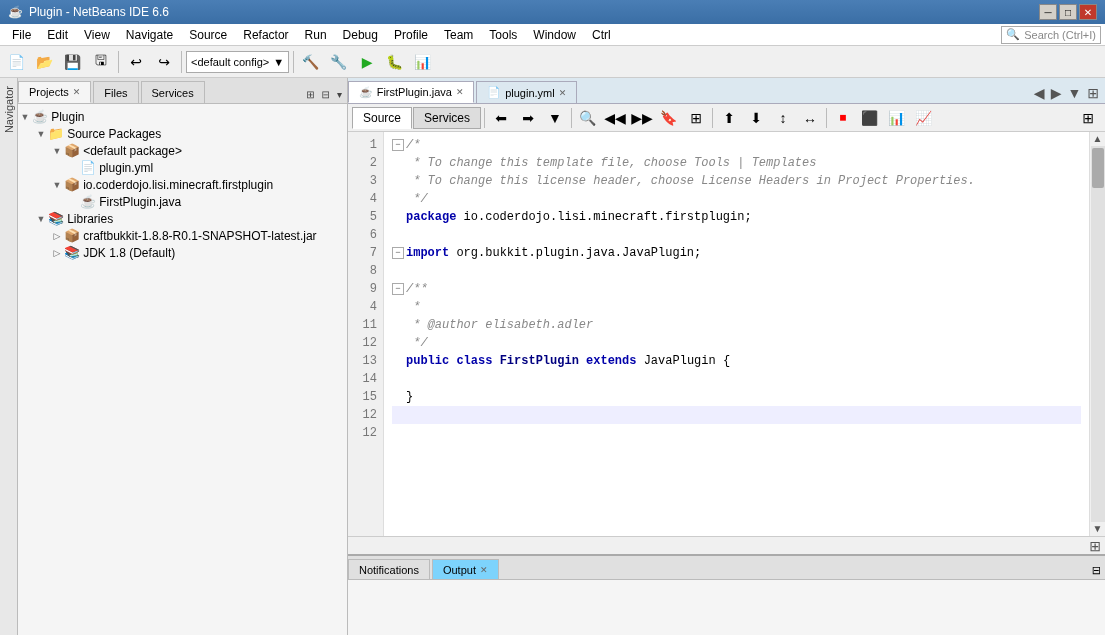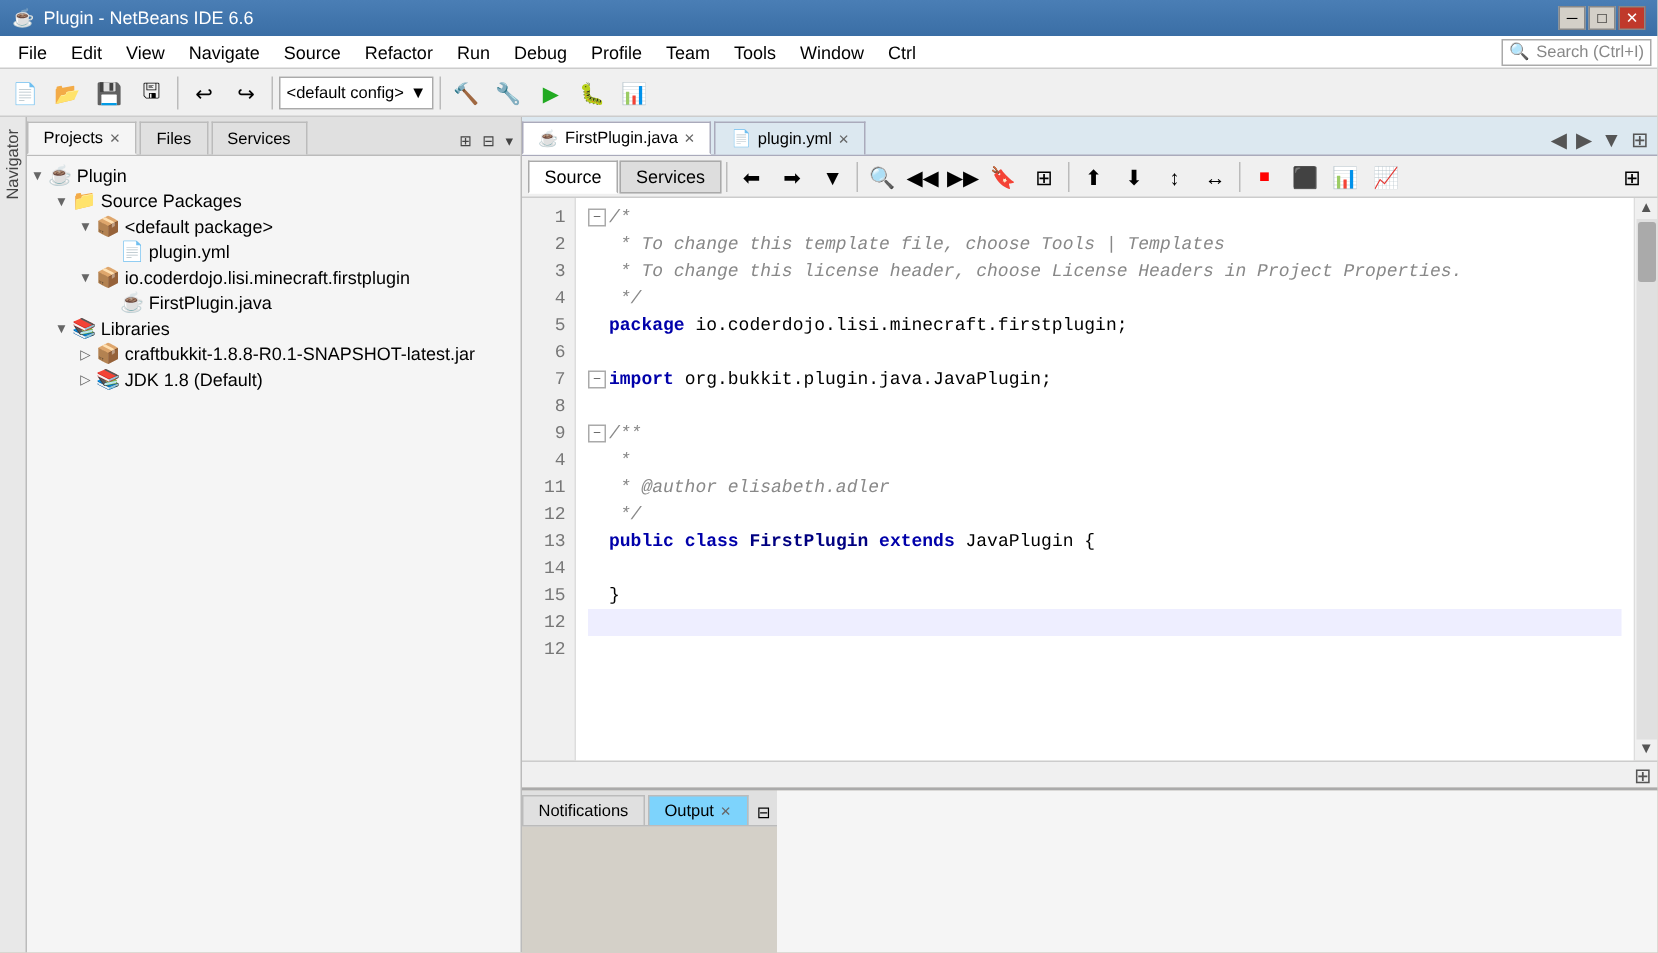--- a/index.html
+++ b/index.html
@@ -309,23 +309,24 @@
       top: 2px;
       width: 12px;
       height: 40px;
       background: #aaa;
       left: 1px;
       border-radius: 2px;
     }
 
     
     .bottom-panel {
-      height: 110px;
+      height: 81px;
       border-top: 2px solid #aaa;
       display: flex;
+      flex-direction: column;
     }
     .bottom-tabs {
       display: flex;
       background: #e0e0e0;
       border-bottom: 1px solid #bbb;
       height: 24px;
       align-items: flex-end;
     }
     .bottom-tab {
       padding: 2px 10px;

